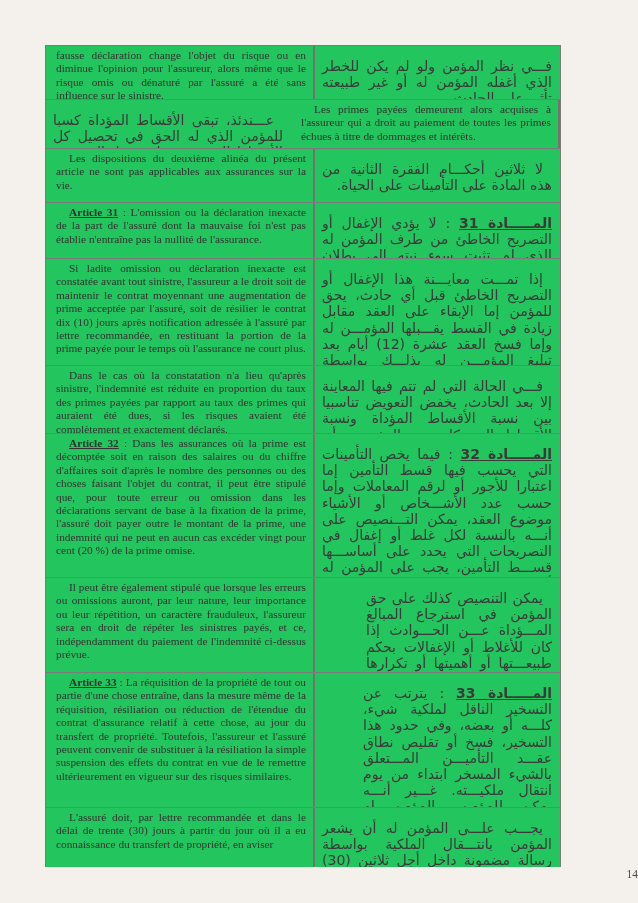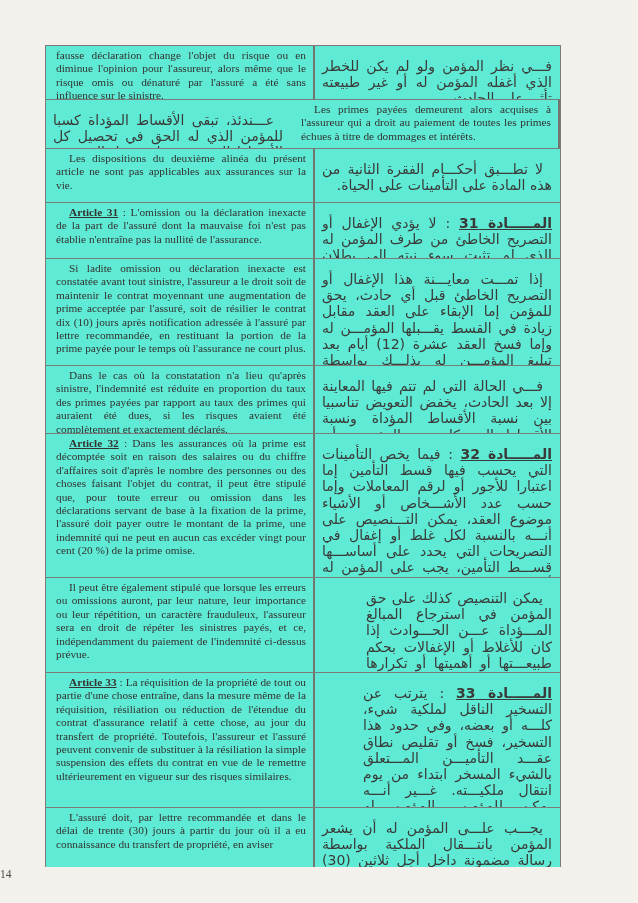--- a/index.html
+++ b/index.html
@@ -12,21 +12,21 @@
     overflow: hidden;
   }
   .doc-table {
     position: absolute;
     left: 45px; top: 45px;
     width: 516px;
     border: 1px solid #7b7b78;
     border-bottom: none;
     box-sizing: border-box;
     overflow: hidden;
-    background: #5eead4;
+    background: #22c55e;
   }
   .row {
     display: flex;
     border-bottom: 1px solid #7b7b78;
     overflow: hidden;
     box-sizing: border-box;
   }
   .row:last-child { border-bottom: none; }
   .r0 { height: 54px; }
   .r1 { height: 49px; }
@@ -65,21 +65,21 @@
   .ind-fr { text-indent: 13px; }
   .ind-ar { text-indent: 9px; }
   .art-label {
     font-weight: bold;
     text-decoration: underline;
   }
   .page-number {
     position: absolute;
     left: 0; right: 0;
     top: 868px;
-    text-align: left;
+    text-align: right;
     font-size: 11.5px;
     color: #4a4a48;
   }
 </style>
 </head>
 <body>
 
 <div class="doc-table">
 
   <div class="row r0">
@@ -87,21 +87,21 @@
     <div class="cell cell-ar"><span class="art-label"></span><span>فـــي نظر المؤمن ولو لم يكن للخطر الذي أغفله المؤمن له أو غير طبيعته تأثير على الحادث.</span></div>
   </div>
 
   <div class="row r1">
     <div class="cell cell-ar ind-ar"><span class="art-label"></span><span>عـــندئذ، تبقى الأقساط المؤداة كسبا للمؤمن الذي له الحق في تحصيل كل الأقساط المستحقة على سبيل التعويض.</span></div>
     <div class="cell cell-fr ind-fr"><span class="art-label"></span><span>Les primes payées demeurent alors acquises à l'assureur qui a droit au paiement de toutes les primes échues à titre de dommages et intérêts.</span></div>
   </div>
 
   <div class="row r2">
     <div class="cell cell-fr ind-fr"><span class="art-label"></span><span>Les dispositions du deuxième alinéa du présent article ne sont pas applicables aux assurances sur la vie.</span></div>
-    <div class="cell cell-ar ind-ar"><span class="art-label"></span><span>لا تطـــبق أحكـــام الفقرة الثانية من هذه المادة على التأمينات على الحياة.</span></div>
+    <div class="cell cell-ar ind-ar"><span class="art-label"></span><span>لا ثلاثين أحكـــام الفقرة الثانية من هذه المادة على التأمينات على الحياة.</span></div>
   </div>
 
   <div class="row r3">
     <div class="cell cell-fr ind-fr"><span class="art-label">Article 31</span><span> : L'omission ou la déclaration inexacte de la part de l'assuré dont la mauvaise foi n'est pas établie n'entraîne pas la nullité de l'assurance.</span></div>
     <div class="cell cell-ar"><span class="art-label">المـــــادة 31</span><span> : لا يؤدي الإغفال أو التصريح الخاطئ من طرف المؤمن له الذي لم تثبت سوء نيته إلى بطلان التأمين.</span></div>
   </div>
 
   <div class="row r4">
     <div class="cell cell-fr ind-fr"><span class="art-label"></span><span>Si ladite omission ou déclaration inexacte est constatée avant tout sinistre, l'assureur a le droit soit de maintenir le contrat moyennant une augmentation de prime acceptée par l'assuré, soit de résilier le contrat dix (10) jours après notification adressée à l'assuré par lettre recommandée, en restituant la portion de la prime payée pour le temps où l'assurance ne court plus.</span></div>
     <div class="cell cell-ar ind-ar"><span class="art-label"></span><span>إذا تمـــت معايـــنة هذا الإغفال أو التصريح الخاطئ قبل أي حادث، يحق للمؤمن إما الإبقاء على العقد مقابل زيادة في القسط يقـــبلها المؤمـــن له وإما فسخ العقد عشرة (12) أيام بعد تبليغ المؤمـــن له بذلـــك بواسطة رسالة مضمونة، مع إرجاع جزء القسط المؤدى عن الفترة التي لم يعد فيها التأمين ساريا.</span></div>

